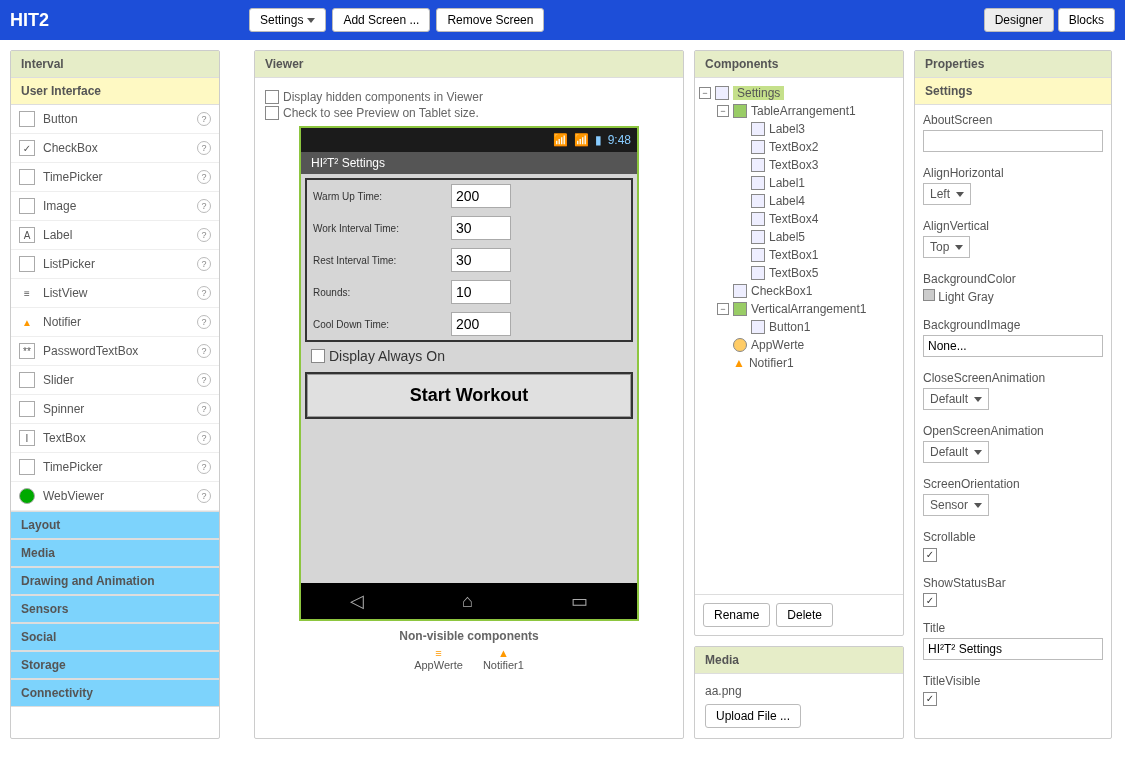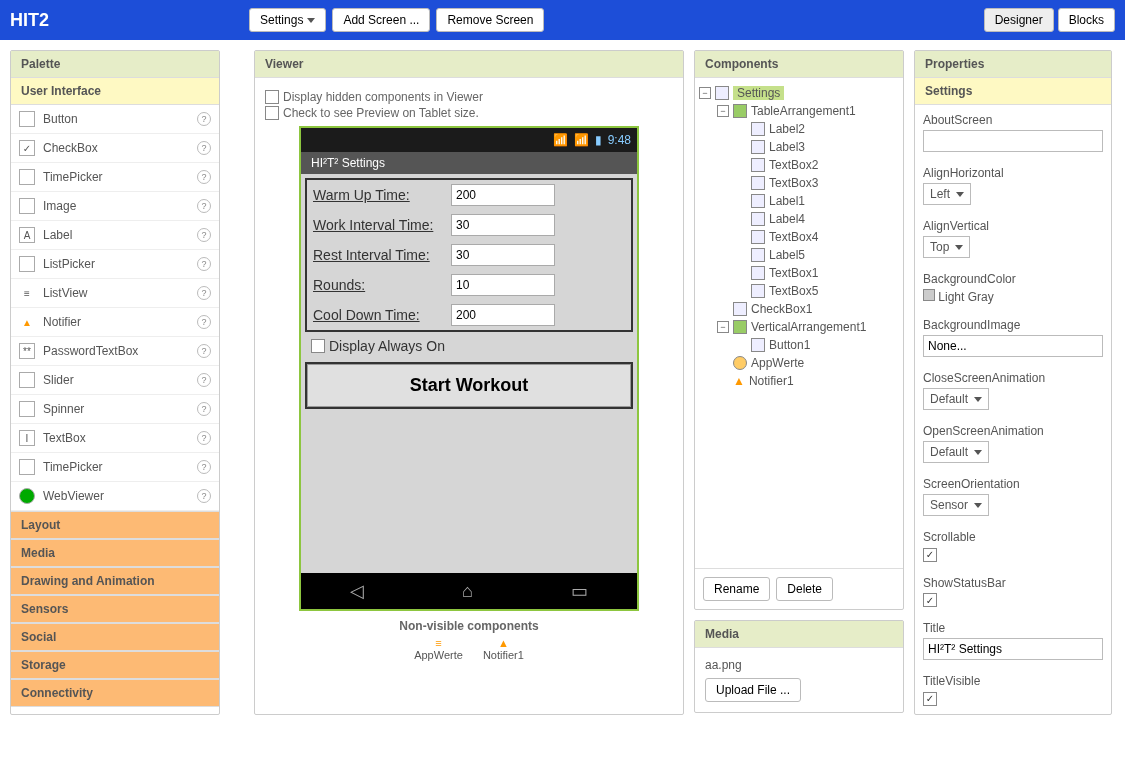--- a/index.html
+++ b/index.html
@@ -14,55 +14,55 @@
 .main { display: flex; gap: 10px; padding: 10px; }
 .panel { border: 1px solid #ccc; border-radius: 2px; background: #fff; }
 .panel-h { background: #e6edc8; padding: 6px 10px; font-weight: bold; color: #555; border-bottom: 1px solid #ddd; }
 .panel-sub { background: #fef9c3; padding: 6px 10px; font-weight: bold; color: #555; border-bottom: 1px solid #ddd; }
 
 
 .palette { width: 210px; }
 .plist { list-style: none; }
 .plist li { display: flex; align-items: center; padding: 6px 8px; border-bottom: 1px solid #eee; gap: 8px; color: #555; }
 .plist li .help { margin-left: auto; width: 14px; height: 14px; border: 1px solid #bbb; border-radius: 50%; font-size: 9px; display: flex; align-items: center; justify-content: center; color: #888; }
-.cat { background: #fdba74; padding: 6px 10px; font-weight: bold; color: #555; border-top: 1px solid #ddd; border-bottom: 1px solid #ddd; }
+.cat { background: #7dd3fc; padding: 6px 10px; font-weight: bold; color: #555; border-top: 1px solid #ddd; border-bottom: 1px solid #ddd; }
 .picon { width: 16px; height: 16px; display: inline-flex; align-items: center; justify-content: center; border: 1px solid #aaa; font-size: 10px; }
 
 
 .viewer { width: 430px; margin-left: 24px; }
 .viewer-body { padding: 10px; }
 .checkline { display: flex; align-items: center; gap: 4px; margin: 2px 0; color: #666; }
 .phone { width: 340px; margin: 6px auto 0; border: 2px solid #8dc63f; background: #000; }
 .statusbar { height: 24px; background: #1b1b1b; color: #8cf; display: flex; justify-content: flex-end; align-items: center; gap: 6px; padding: 0 6px; font-size: 12px; }
 .screentitle { background: #555; color: #fff; padding: 4px 10px; font-size: 12px; }
 .screencontent { background: #d6d6d6; padding: 4px; }
 .tbl { border: 2px solid #333; background: #d6d6d6; }
 .trow { display: flex; align-items: center; padding: 4px 6px; gap: 8px; }
-.trow .lbl { width: 130px; font-size: 14px; text-decoration: underline; }
-.trow input { width: 104px; border: 1px solid #aaa; padding: 3px 4px; font-size: 12px; }
+.trow .lbl { width: 130px; font-size: 10px; }
+.trow input { width: 60px; border: 1px solid #aaa; padding: 3px 4px; font-size: 14px; }
 .disp { display: flex; align-items: center; gap: 4px; padding: 6px; font-size: 14px; }
 .va { border: 2px solid #333; background: #cfcfcf; margin-top: 2px; }
 .startbtn { width: 100%; padding: 10px; background: #e0e0e0; border: 1px solid #999; font-size: 18px; font-weight: bold; }
 .screencontent .spacer { height: 160px; }
 .navbar { height: 36px; background: #000; display: flex; justify-content: space-around; align-items: center; color: #aaa; font-size: 18px; }
 .nonvis { text-align: center; margin-top: 8px; color: #666; font-weight: bold; }
 .nv-items { display: flex; justify-content: center; gap: 20px; margin-top: 4px; }
 .nv-items div { text-align: center; font-size: 11px; color: #555; }
 
 
 .components { width: 210px; }
 .ctree { padding: 6px 4px; height: 490px; overflow: auto; }
 .node { display: flex; align-items: center; gap: 4px; padding: 2px 0; color: #555; white-space: nowrap; }
 .node.sel > .nlabel { background: #c5e08a; padding: 0 4px; }
 .tg { width: 12px; height: 12px; border: 1px solid #888; font-size: 9px; line-height: 10px; text-align: center; color: #555; background: #fff; }
 .tg-blank { width: 12px; }
 .cicon { width: 14px; height: 14px; border: 1px solid #888; display: inline-block; background: #eef; }
 .ind1 { padding-left: 18px; }
 .ind2 { padding-left: 36px; }
-.cbtns { padding: 8px; border-top: 1px solid #ddd; display: flex; gap: 6px; }
+.cbtns { padding: 8px; border-top: 1px solid #ddd; display: flex; gap: 6px; margin-top: 26px; }
 
 
 .media { width: 210px; margin-top: 10px; }
 .media-body { padding: 10px; color: #555; }
 
 
 .properties { width: 198px; }
 .prop-body { padding: 8px; display: flex; flex-direction: column; gap: 14px; color: #555; overflow: auto; }
 .prow .plabel { font-size: 12px; margin-bottom: 3px; }
 .prow input[type=text] { width: 100%; border: 1px solid #bbb; padding: 3px 4px; font-size: 12px; }
@@ -87,21 +87,21 @@
   </div>
   <div class="topbar-right">
     <button class="btn tab-active">Designer</button>
     <button class="btn">Blocks</button>
   </div>
 </div>
 
 <div class="main">
 
   <div class="panel palette">
-    <div class="panel-h">Palette</div>
+    <div class="panel-h">Interval</div>
     <div class="panel-sub">User Interface</div>
     <ul class="plist">
       <li>
           <span class="picon"></span>
           <span>Button</span>
           <span class="help">?</span>
         </li>
       <li>
           <span class="picon">✓</span>
           <span>CheckBox</span>
@@ -252,25 +252,20 @@
             <span class="nlabel">Settings</span>
           </div>
         <div class="node ind1">
             <span class="tg">−</span>
             <span class="cicon" style="background:#9c6"></span>
             <span>TableArrangement1</span>
           </div>
         <div class="node ind2">
             <span class="tg-blank"></span>
             <span class="cicon"></span>
-            <span>Label2</span>
-          </div>
-        <div class="node ind2">
-            <span class="tg-blank"></span>
-            <span class="cicon"></span>
             <span>Label3</span>
           </div>
         <div class="node ind2">
             <span class="tg-blank"></span>
             <span class="cicon"></span>
             <span>TextBox2</span>
           </div>
         <div class="node ind2">
             <span class="tg-blank"></span>
             <span class="cicon"></span>

